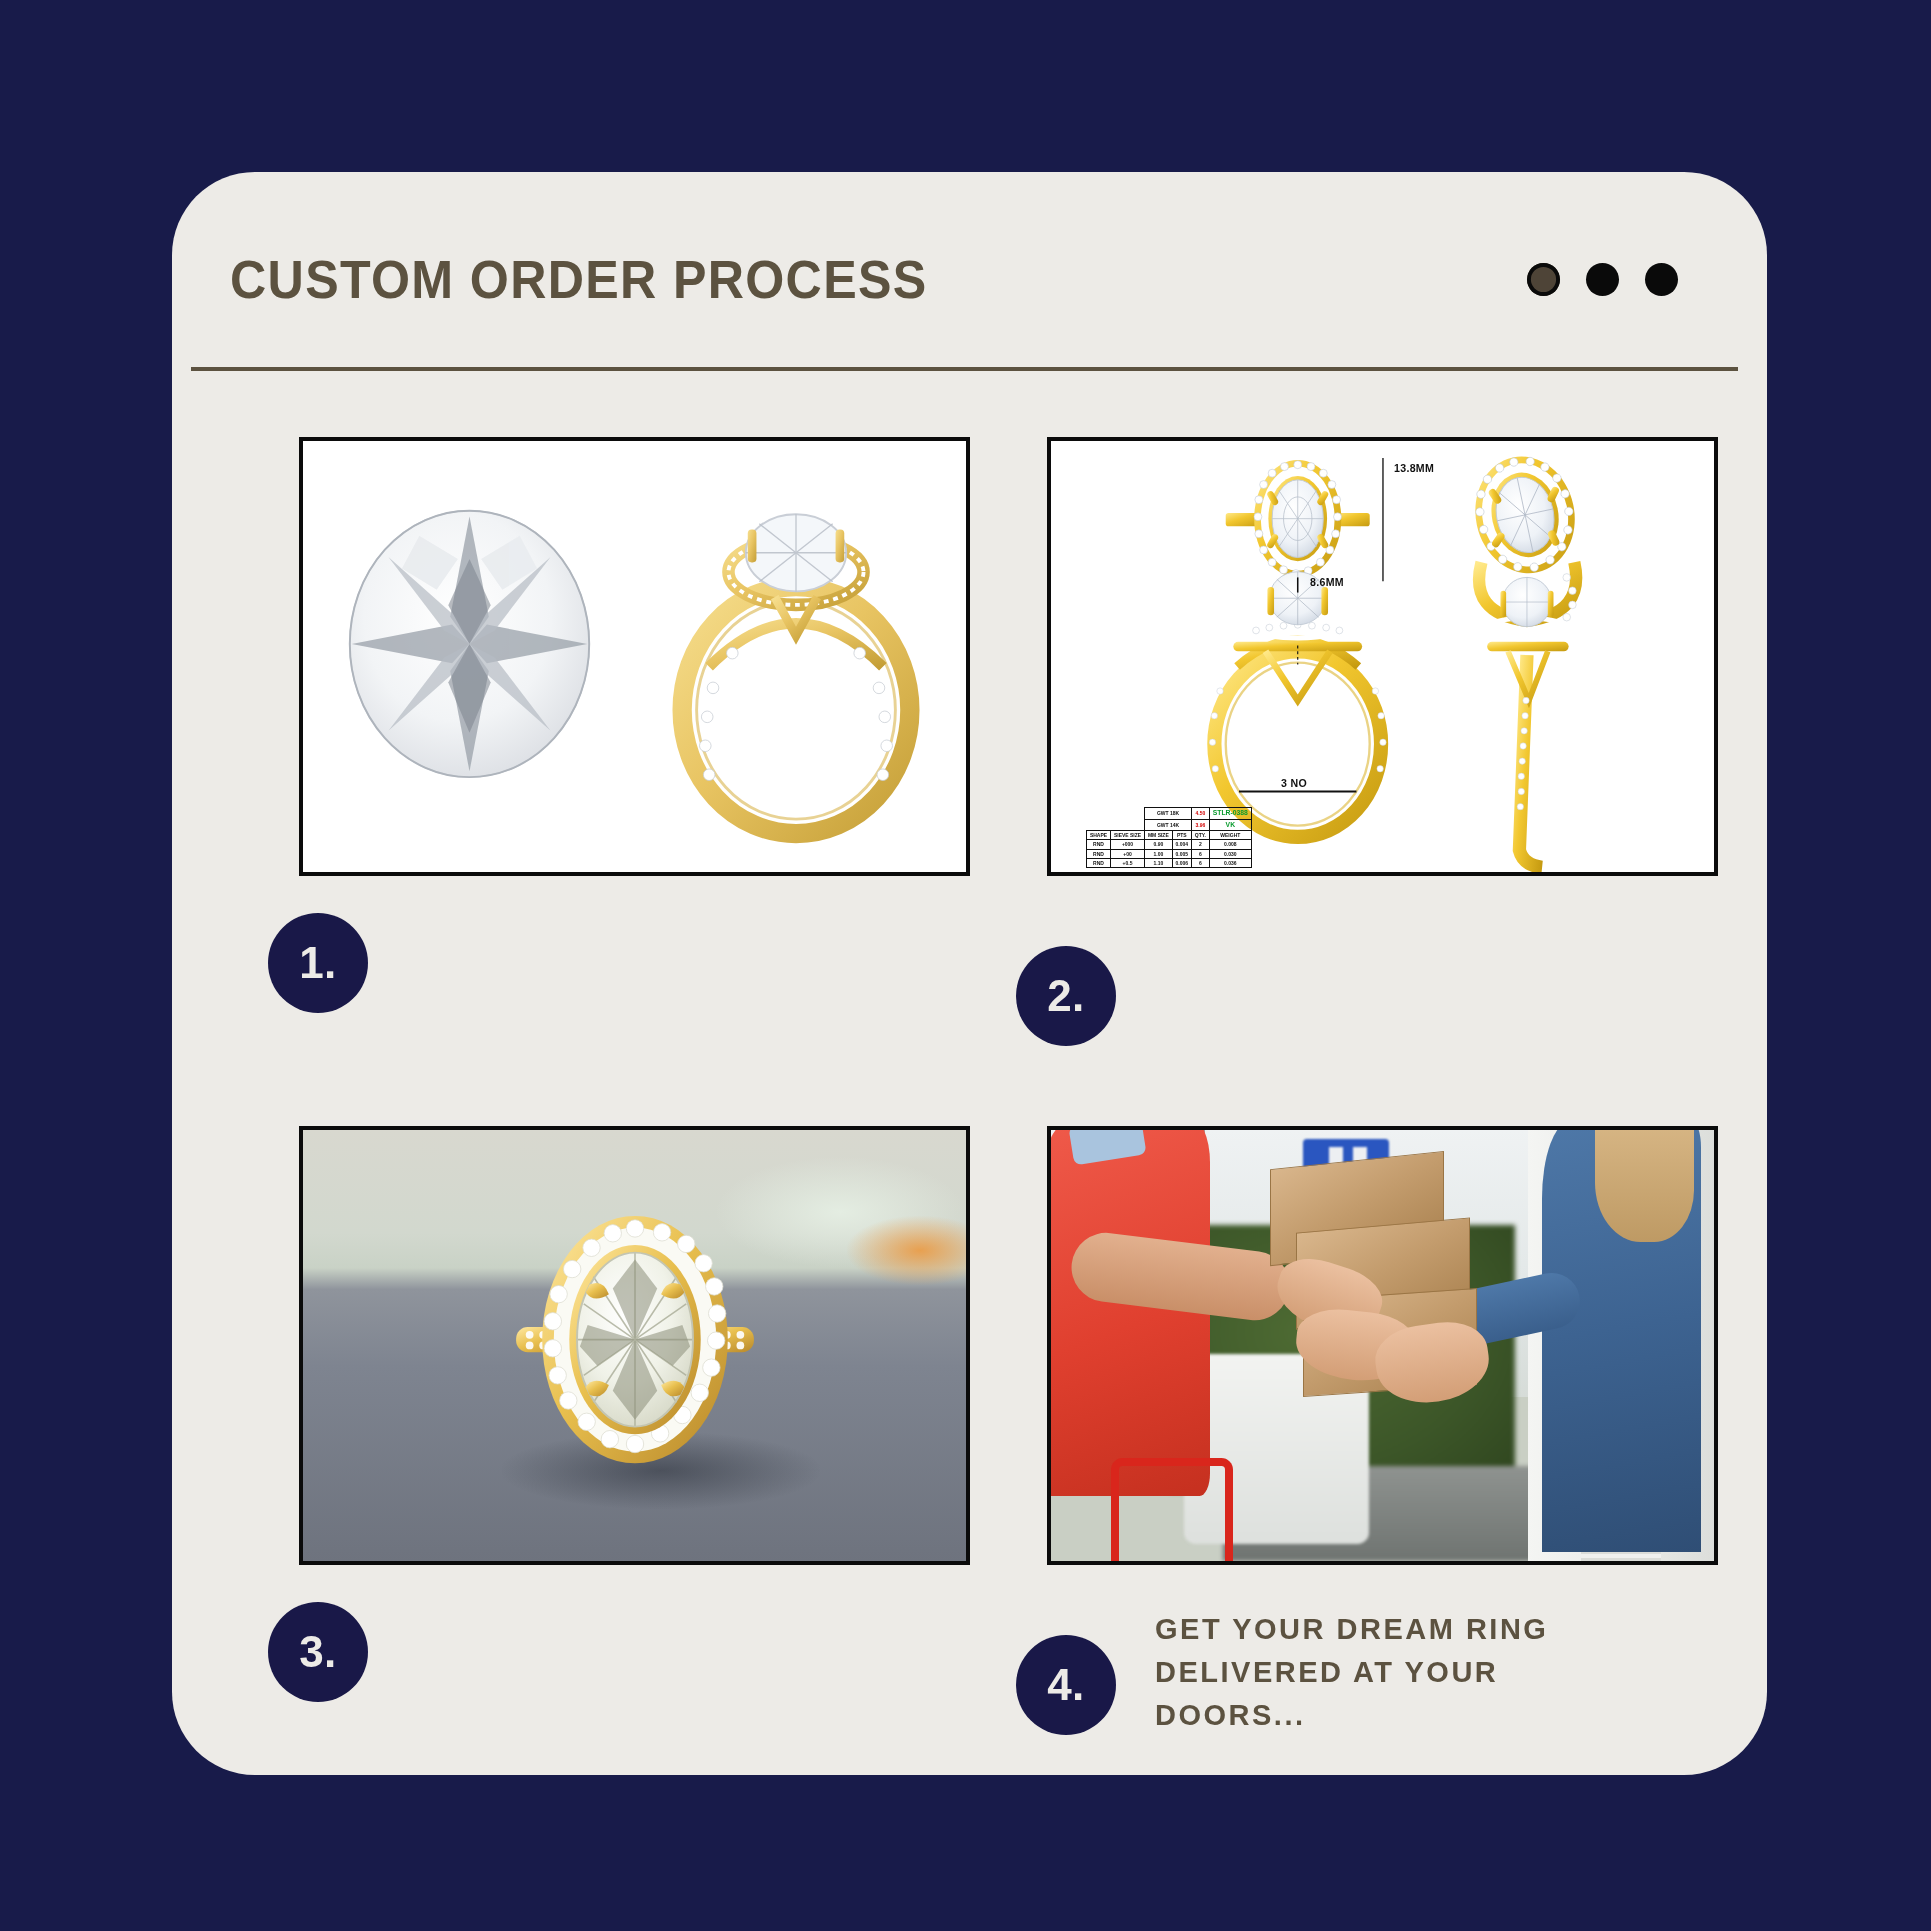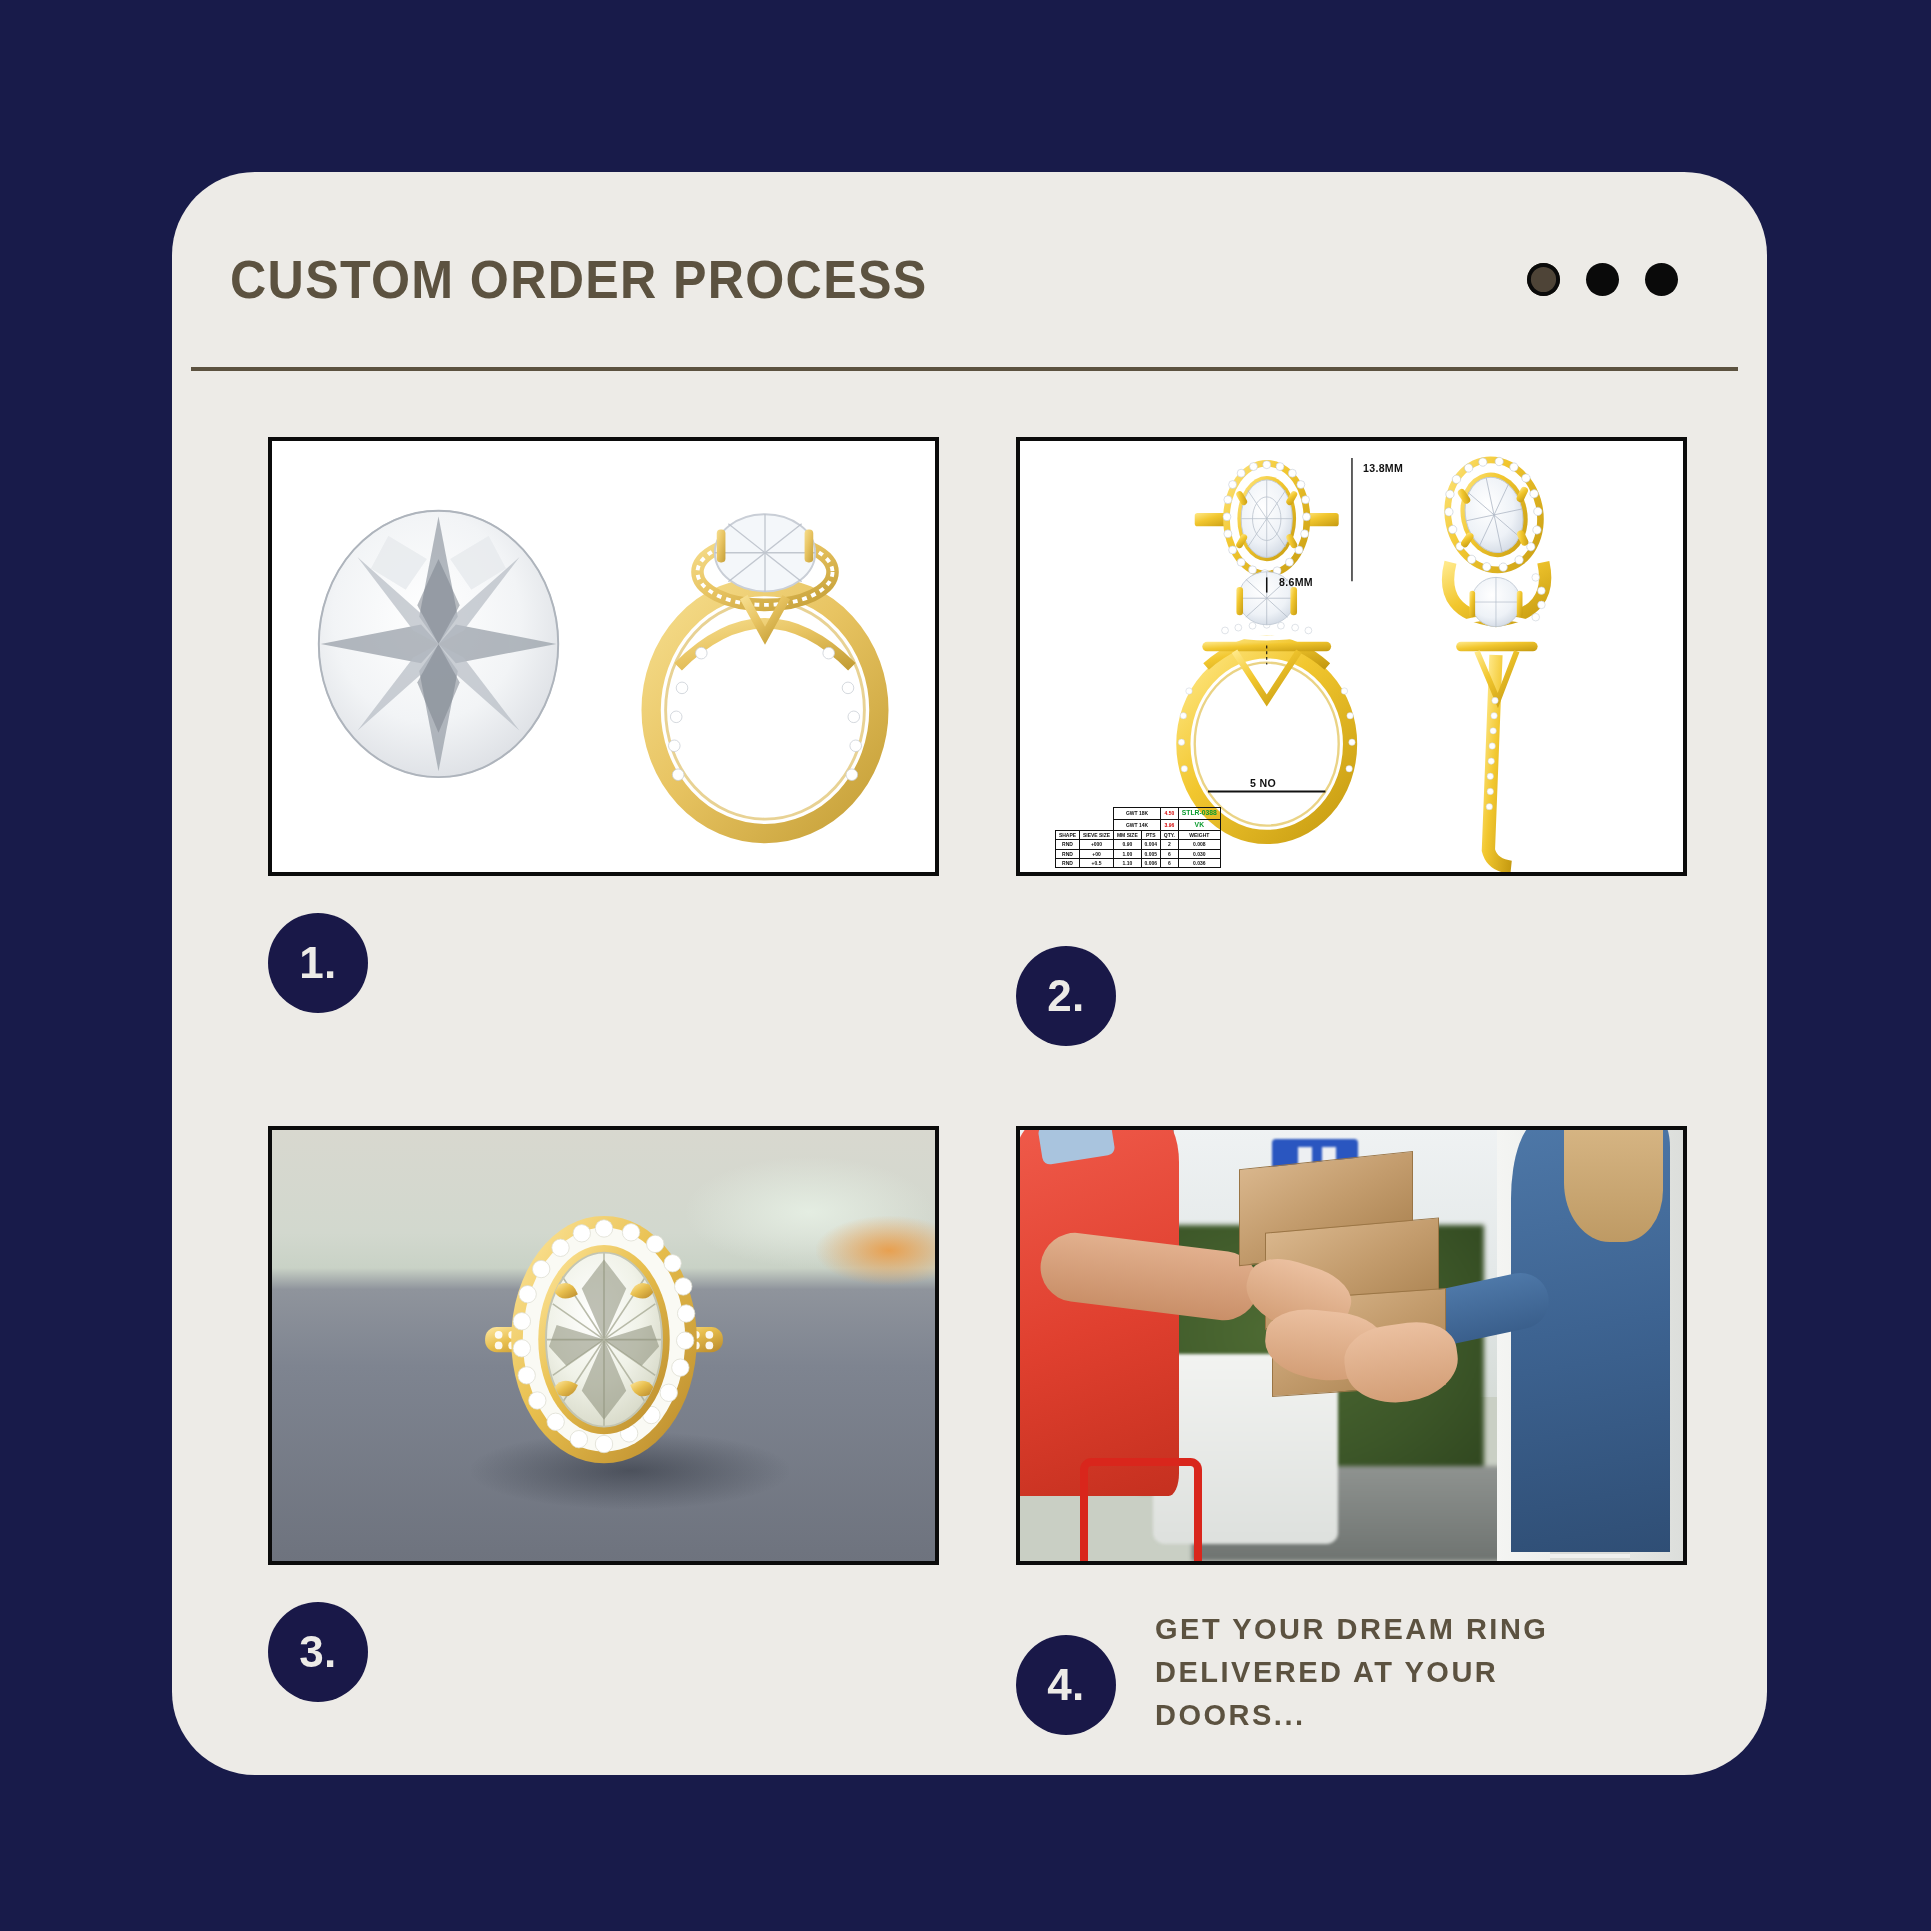--- a/index.html
+++ b/index.html
@@ -54,20 +54,21 @@
   .row+.row{margin-top:80px;}
   .step{width:671px;}
 
   .frame{
     width:671px;height:439px;
     border:4.8px solid #0B0B0B;
     background:#8b5cf6;
     box-sizing:border-box;
     overflow:hidden;
     position:relative;
+    margin-left:31px;
   }
 
   .caption{
     display:flex;align-items:flex-start;gap:39px;
     margin-top:37px;
   }
   .num{
     flex:0 0 auto;
     width:100px;height:100px;border-radius:50%;
     background:#191848;color:#EDEBE7;
@@ -472,21 +473,21 @@
                     <circle cx="-5" cy="156" r="3.4"></circle>
                       <circle cx="-6" cy="172" r="3.4"></circle>
                     <circle cx="-6" cy="188" r="3.4"></circle>
                       <circle cx="-7" cy="204" r="3.4"></circle>
                   </g>
                 </g>
               </svg>
 
               <div class="cadlabel" style="left:343px;top:21px;">13.8MM</div>
               <div class="cadlabel" style="left:259px;top:135px;">8.6MM</div>
-              <div class="cadlabel" style="left:230px;top:336px;">5 NO</div>
+              <div class="cadlabel" style="left:230px;top:336px;">3 NO</div>
 
               <table class="cadtable">
                 <tbody>
                     <tr>
                   <td class="blank"></td>
                       <td class="blank"></td>
                   <td colspan="2">GWT 18K</td>
                   <td class="val">4.50</td>
                   <td class="sku">STLR-0388</td>
                 </tr>

